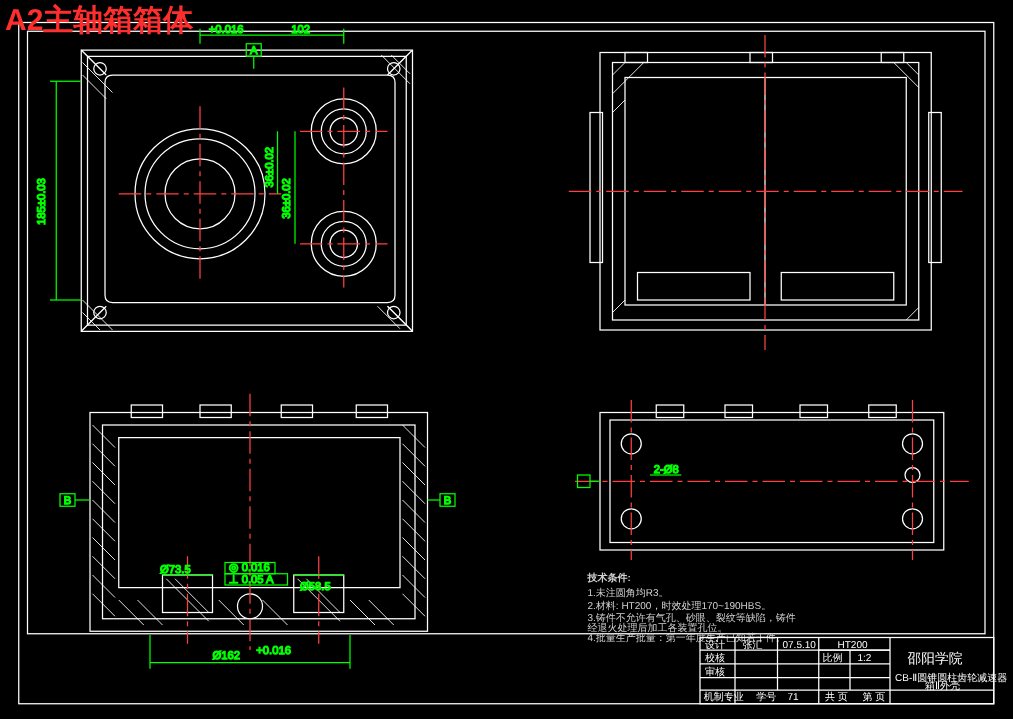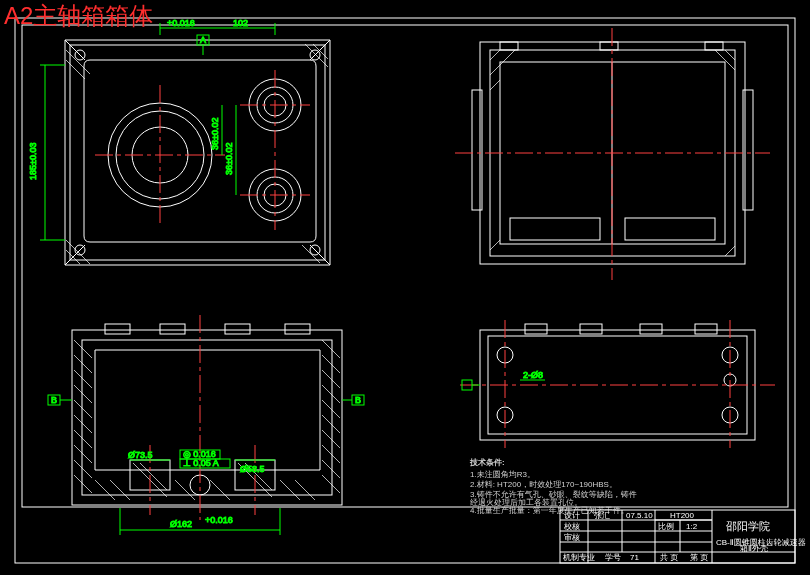--- a/index.html
+++ b/index.html
@@ -11,21 +11,21 @@
     overflow: hidden;
     font-family: "SimSun", "Microsoft YaHei", sans-serif;
     position: relative;
   }
   .red-title {
     position: absolute;
     top: 0px;
     left: 4px;
     color: #ff2e2e;
     font-size: 24px;
-    font-weight: normal;
+    font-weight: bold;
     z-index: 10;
   }
   svg { display: block; }
   .frame { fill: none; stroke: #fff; stroke-width: 1; }
   .part  { fill: none; stroke: #fff; stroke-width: 1; }
   .center { fill: none; stroke: #ff4040; stroke-width: 1; stroke-dasharray: 18 4 4 4; }
   .dim   { fill: none; stroke: #00ff00; stroke-width: 1; }
   .dimtxt { fill: #00ff00; font-size: 9px; }
   .note  { fill: #d0d0d0; font-size: 8px; }
   .tbtxt { fill: #fff; font-size: 8px; }

